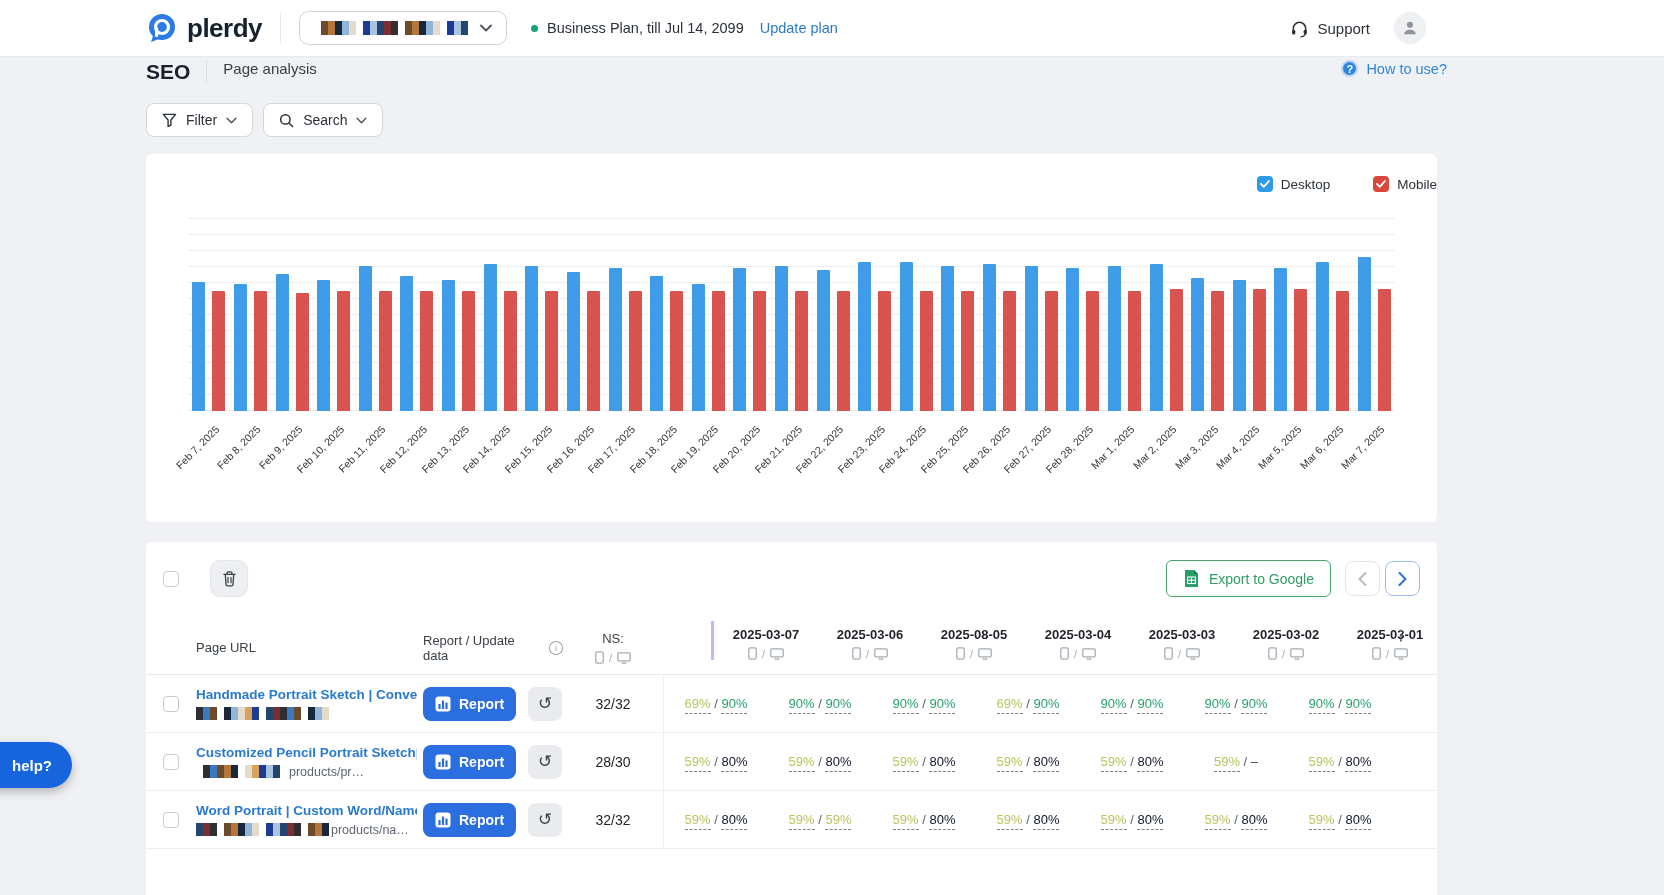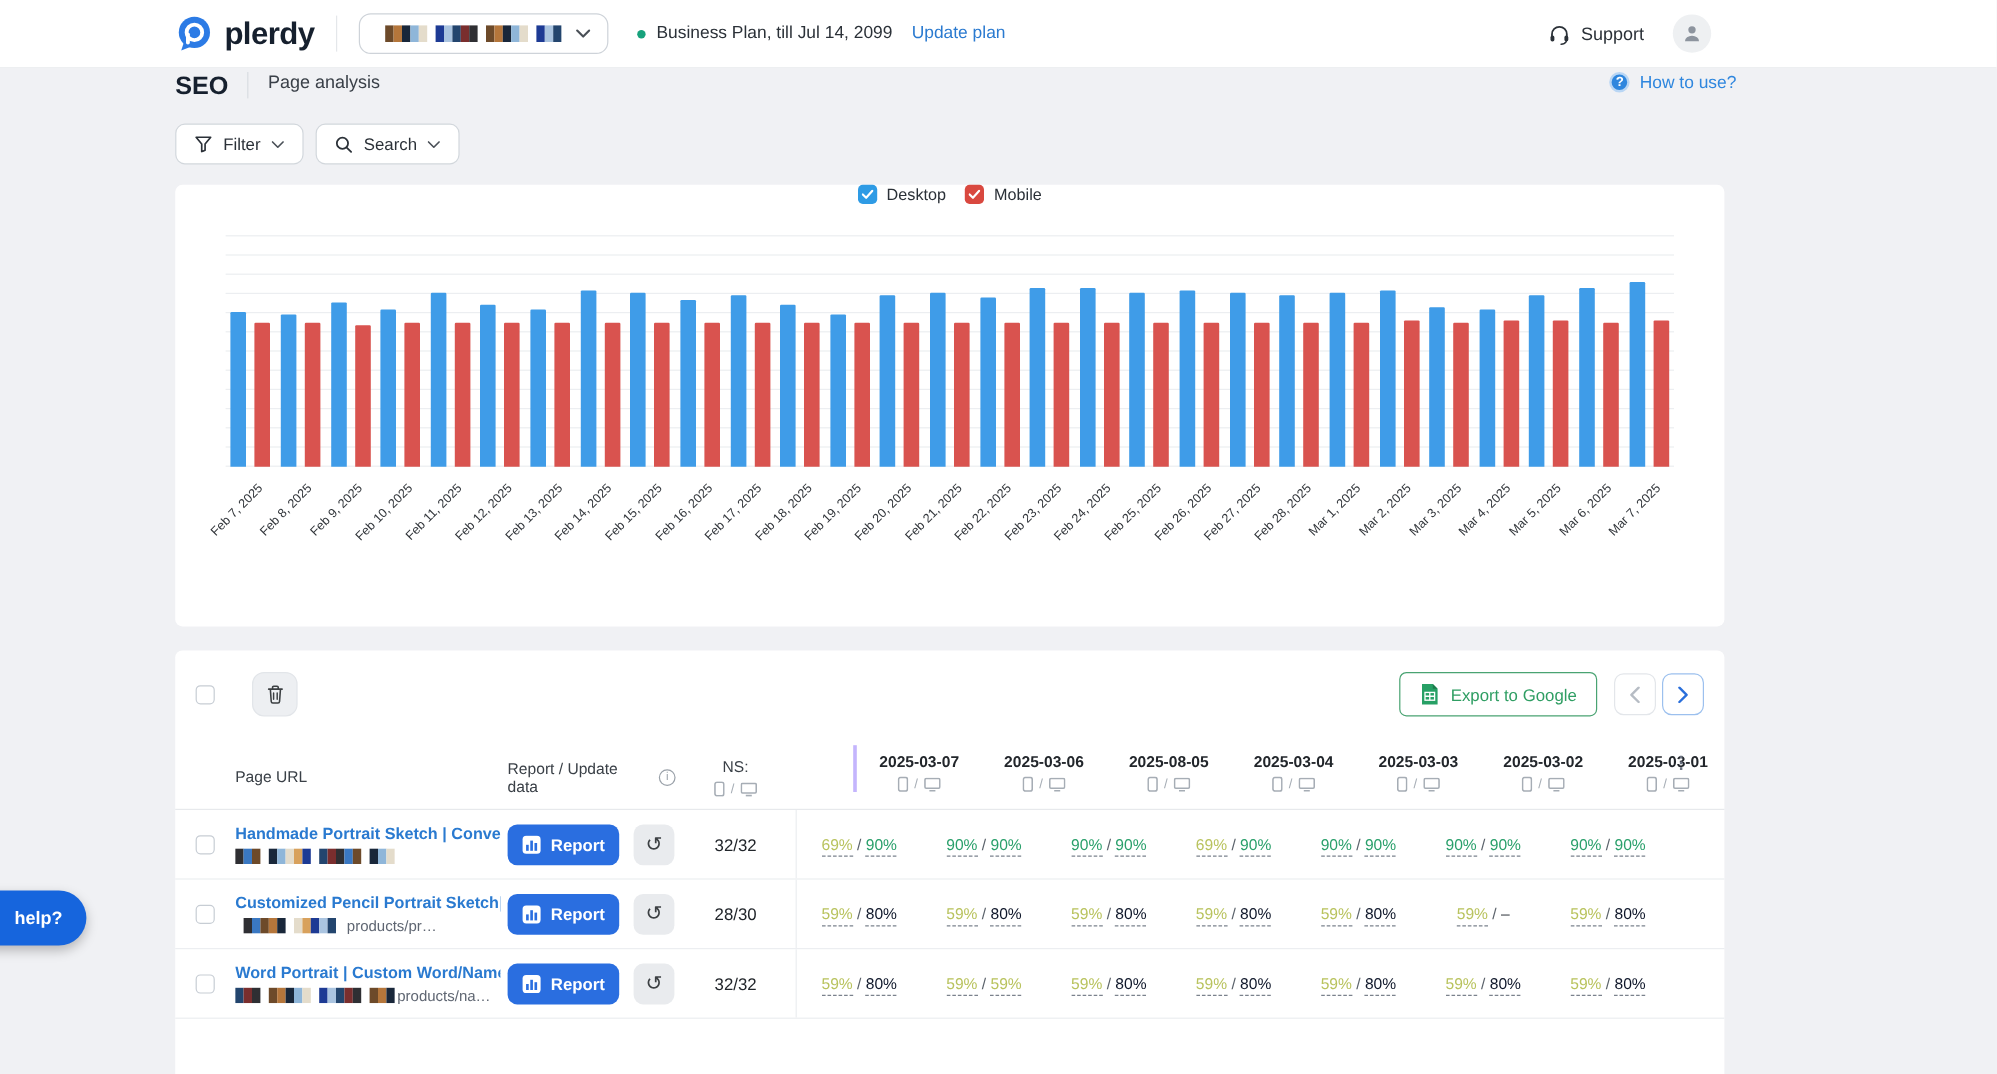--- a/index.html
+++ b/index.html
@@ -42,21 +42,21 @@
 
   
   .toolbar { position:absolute; top:103px; left:146px; display:flex; gap:10px; }
   .tbtn { display:flex; align-items:center; gap:9px; height:34px; padding:0 15px;
     background:#fff; border:1px solid #d2d7dc; border-radius:8px; font-size:14px;
     color:#2b3138; cursor:pointer; font-family:inherit; }
 
   
   .chart-card { position:absolute; top:154px; left:146px; width:1291px; height:368px;
     background:#fff; border-radius:6px; }
-  .legend { display:flex; justify-content:center; gap:16px; }
+  .legend { display:flex; justify-content:flex-end; gap:43px; padding-top:22px; }
   .legend label { display:flex; align-items:center; gap:8px; font-size:13.5px; cursor:pointer; }
   .cb { width:16px; height:16px; border-radius:4px; display:flex; align-items:center; justify-content:center; }
   .plot { position:relative; margin:26px 42px 0 42px; height:193px; }
   .grid { position:absolute; left:0; right:0; height:1px; background:#eceef1; }
   .bar { position:absolute; bottom:0; width:13px; border-radius:1px 1px 0 0; }
   .xlab { position:absolute; white-space:nowrap; font-size:10.5px; color:#33373c;
     transform:rotate(-45deg); transform-origin:100% 0; }
 
   
   .table-card { position:absolute; top:542px; left:146px; width:1291px; height:420px;

